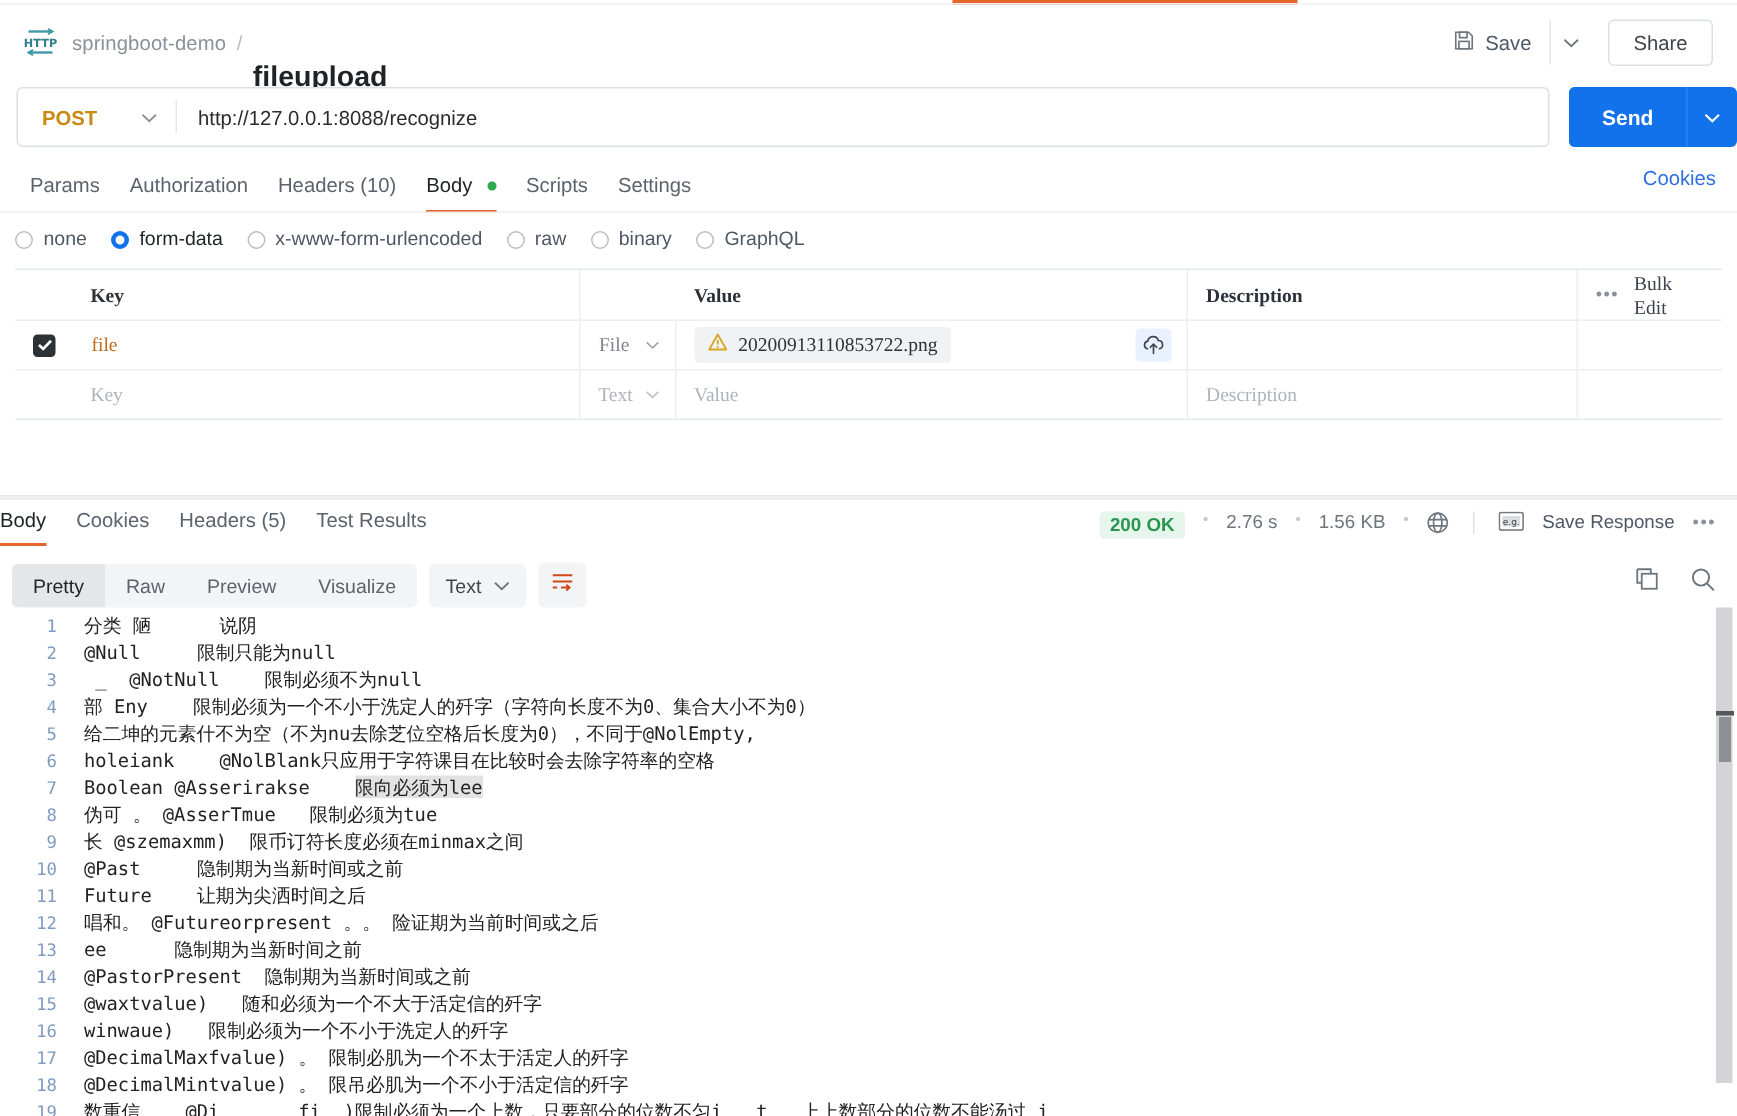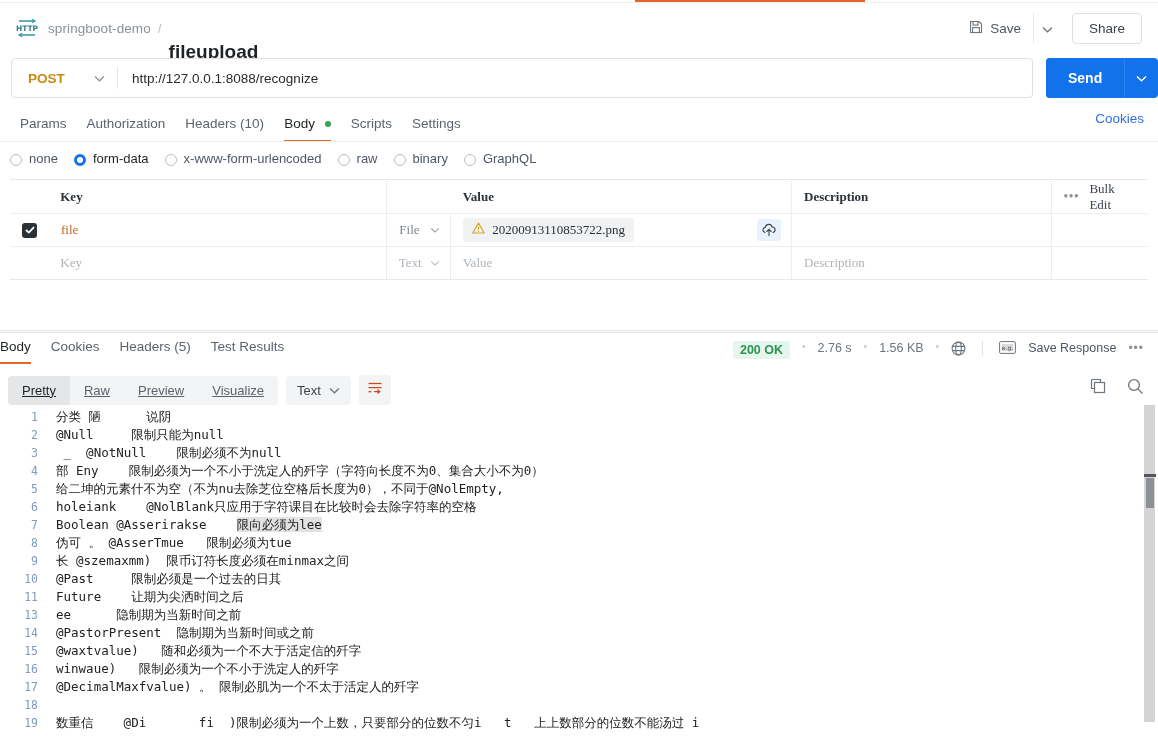--- a/index.html
+++ b/index.html
@@ -210,21 +210,21 @@
 
   
   .res-toolbar {
     position: absolute; top: 375px; left: 8px;
     display: flex; align-items: center; gap: 8px;
   }
   .seg {
     display: flex; background: #f3f4f5; border-radius: 4px; overflow: hidden;
   }
   .seg-item {
-    font-size: 13px; color: #5b636d; padding: 7px 14px; cursor: pointer; text-decoration: underline;
+    font-size: 13px; color: #5b636d; padding: 7px 14px; cursor: pointer;
   }
   .seg-item.active { background: #e4e6e8; color: #1f2326; }
   .fmt-select {
     display: flex; align-items: center; gap: 8px;
     background: #f3f4f5; border-radius: 4px; padding: 7px 11px;
     font-size: 13px; color: #3d444c; cursor: pointer;
   }
   .wrap-btn {
     width: 32px; height: 30px; background: #f3f4f5; border-radius: 4px;
     display: flex; align-items: center; justify-content: center; cursor: pointer;
@@ -552,27 +552,31 @@
       <div class="code-line">
         <span class="ln">8</span>
         <span class="ltxt">伪可 。 @AsserTmue   限制必须为tue</span>
       </div>
       <div class="code-line">
         <span class="ln">9</span>
         <span class="ltxt">长 @szemaxmm)  限币订符长度必须在minmax之间</span>
       </div>
       <div class="code-line">
         <span class="ln">10</span>
-        <span class="ltxt">@Past     限制必须是一个过去的日其</span>
+        <span class="ltxt">@Past     隐制期为当新时间或之前</span>
       </div>
       <div class="code-line">
         <span class="ln">11</span>
         <span class="ltxt">Future    让期为尖洒时间之后</span>
       </div>
       <div class="code-line">
+        <span class="ln">12</span>
+        <span class="ltxt">唱和。 @Futureorpresent 。。 险证期为当前时间或之后</span>
+      </div>
+      <div class="code-line">
         <span class="ln">13</span>
         <span class="ltxt">ee      隐制期为当新时间之前</span>
       </div>
       <div class="code-line">
         <span class="ln">14</span>
         <span class="ltxt">@PastorPresent  隐制期为当新时间或之前</span>
       </div>
       <div class="code-line">
         <span class="ln">15</span>
         <span class="ltxt">@waxtvalue)   随和必须为一个不大于活定信的歼字</span>
@@ -580,20 +584,21 @@
       <div class="code-line">
         <span class="ln">16</span>
         <span class="ltxt">winwaue)   限制必须为一个不小于洗定人的歼字</span>
       </div>
       <div class="code-line">
         <span class="ln">17</span>
         <span class="ltxt">@DecimalMaxfvalue) 。 限制必肌为一个不太于活定人的歼字</span>
       </div>
       <div class="code-line">
         <span class="ln">18</span>
+        <span class="ltxt">@DecimalMintvalue) 。 限吊必肌为一个不小于活定信的歼字</span>
       </div>
       <div class="code-line">
         <span class="ln">19</span>
         <span class="ltxt">数重信    @Di       fi  )限制必须为一个上数，只要部分的位数不匀i   t   上上数部分的位数不能汤过 i</span>
       </div>
     </div>
 
   <div class="vscroll">
     <div class="vthumb"></div>
   </div>

